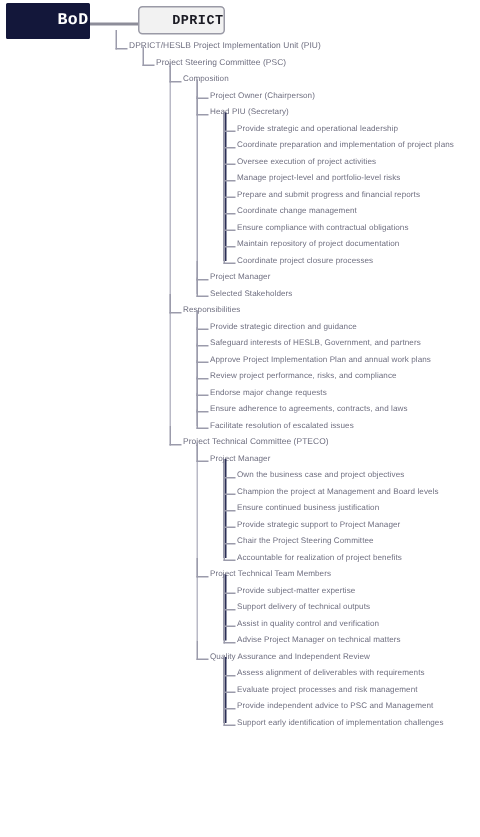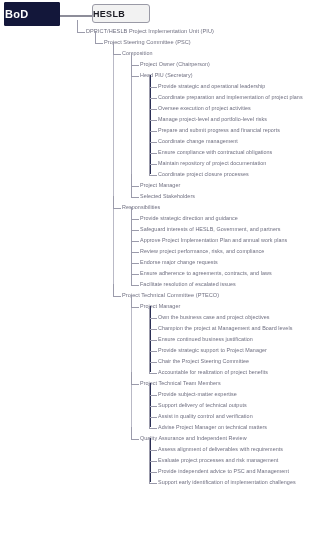--- a/index.html
+++ b/index.html
@@ -6,22 +6,22 @@
   body{
     width:310px;height:558px;background:#ffffff;
     font-family:"Liberation Sans",sans-serif;
     -webkit-font-smoothing:none;
     overflow:hidden;position:relative;
   }
 
   
   .top-row{position:absolute;left:0;top:2px;height:24px;}
   .node-box{
-    position:absolute;top:0;display:flex;align-items:center;justify-content:flex-start;
-    box-sizing:border-box;white-space:nowrap;
+    position:absolute;top:0;display:flex;align-items:center;justify-content:flex-end;
+    box-sizing:border-box;white-space:nowrap;font-family:Liberation Mono, monospace;
   }
   .node-bod{
     left:4px;width:56px;height:24px;background:#13173a;color:#ffffff;
     font-size:11px;font-weight:bold;letter-spacing:.3px;
     border:1px solid #13173a;border-radius:1px;
   }
   .node-excom{
     left:92px;width:58px;height:19px;top:2px;background:#f2f2f2;color:#1b1b24;
     font-size:9px;font-weight:bold;letter-spacing:.3px;
     border:1px solid #9a9aa6;border-radius:3px;
@@ -68,21 +68,21 @@
 </style>
 </head>
 <body>
 
 <div class="top-row">
   <div class="node-box node-bod">
     <span>BoD</span>
   </div>
   <div class="link-h"></div>
   <div class="node-box node-excom">
-    <span>HESLB</span>
+    <span>DPRICT</span>
   </div>
 </div>
 
 <div class="tree">
 
   <div class="lv1">
     <div class="node lead">DPRICT/HESLB Project Implementation Unit (PIU)</div>
 
     <div class="lv2">
       <div class="node lead">Project Steering Committee (PSC)</div>

